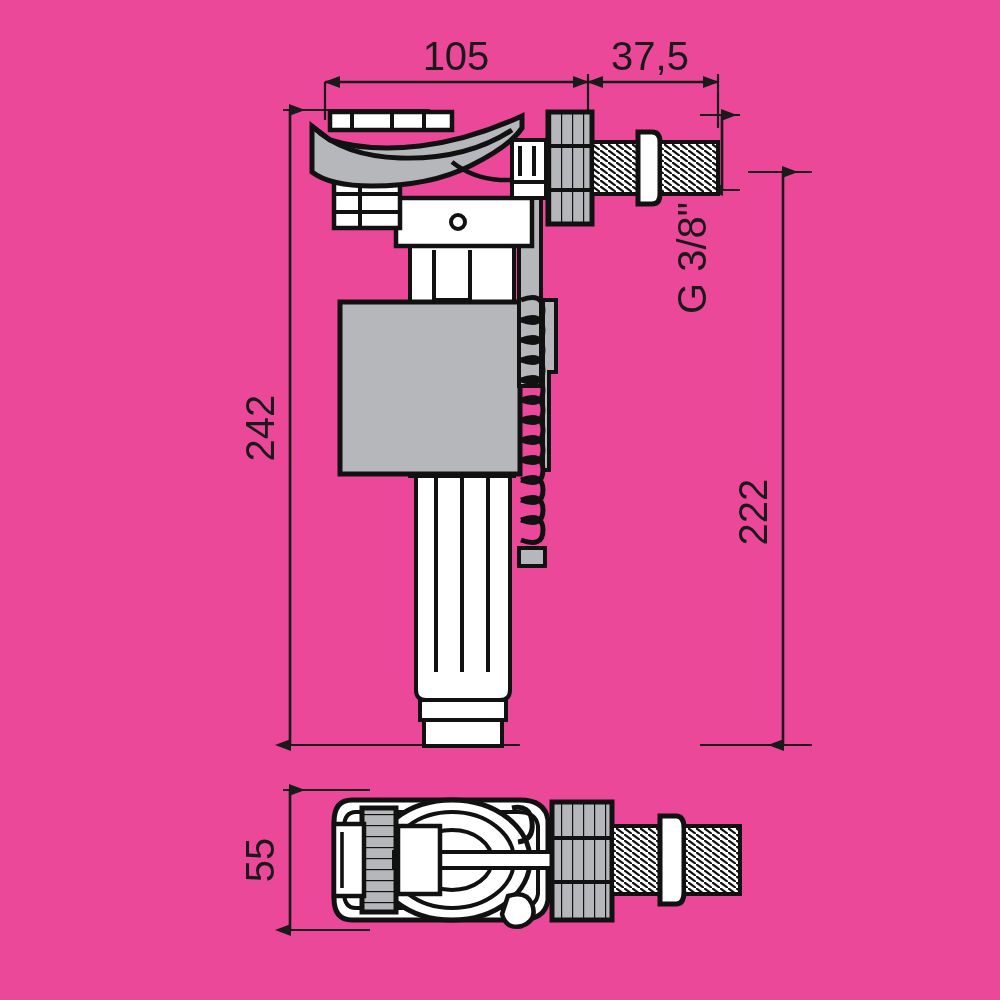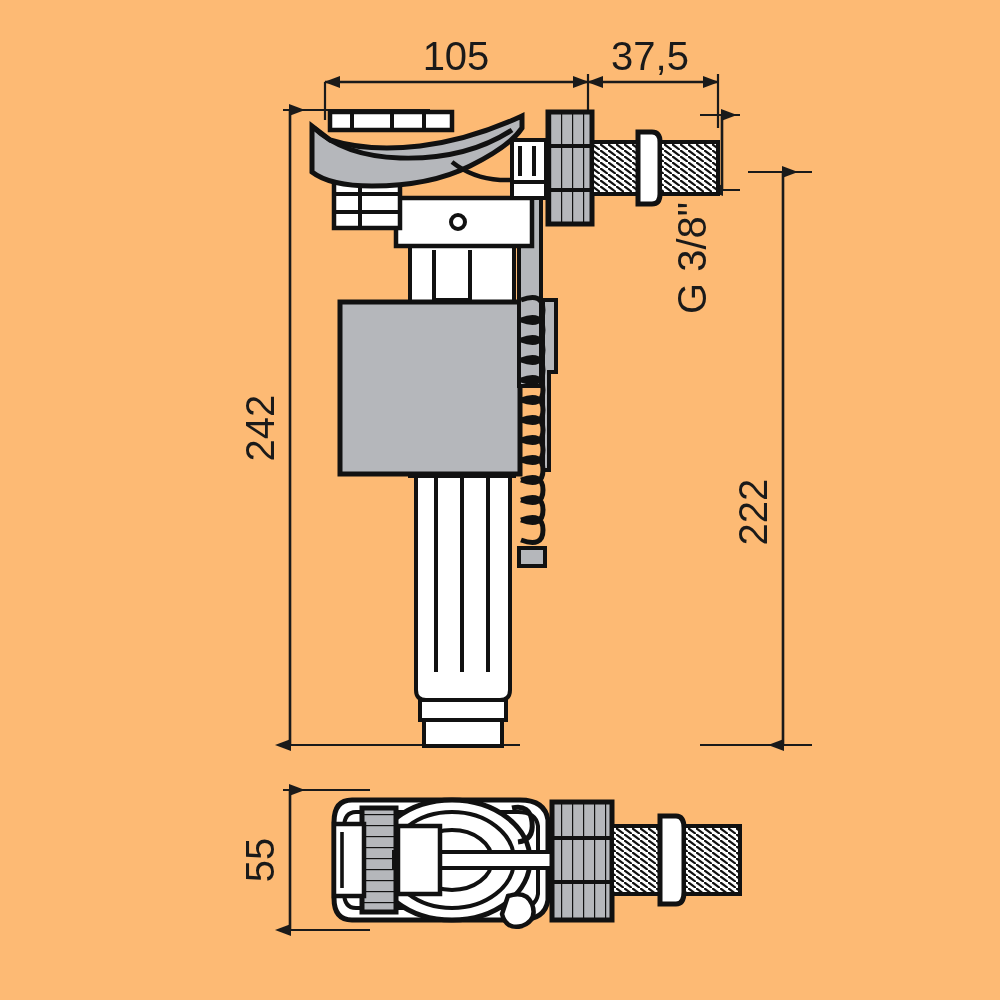--- a/index.html
+++ b/index.html
@@ -10,21 +10,21 @@
   body {
     width: 1000px;
     height: 1000px;
     font-family: "Liberation Sans", sans-serif;
     overflow: hidden;
   }
   #drawing-root {
     position: relative;
     width: 1000px;
     height: 1000px;
-    background: #fdba74;
+    background: #ec4899;
   }
   svg.tech-drawing {
     display: block;
     width: 1000px;
     height: 1000px;
   }
   .dim-text {
     font-family: "Liberation Sans", sans-serif;
     font-size: 40px;
     fill: #1a1a1a;

